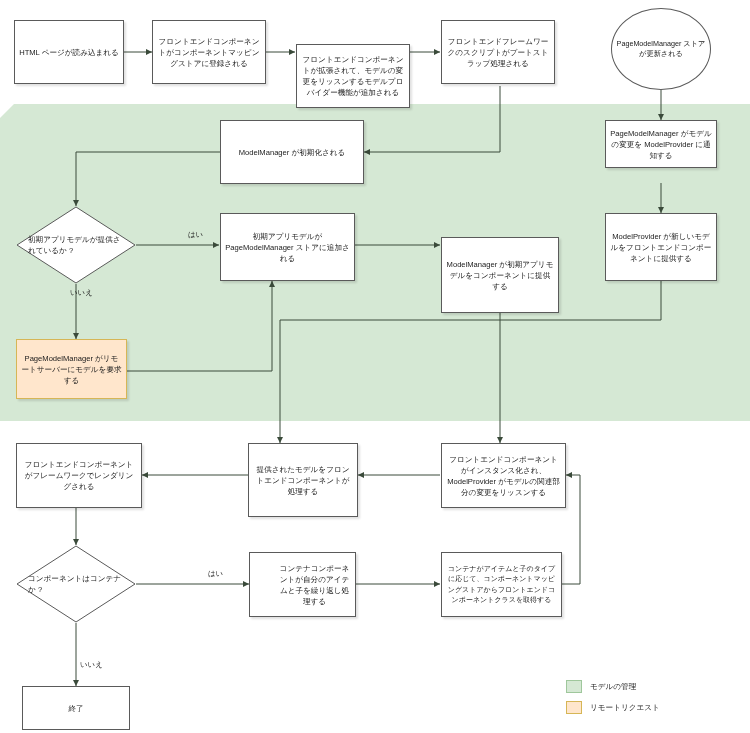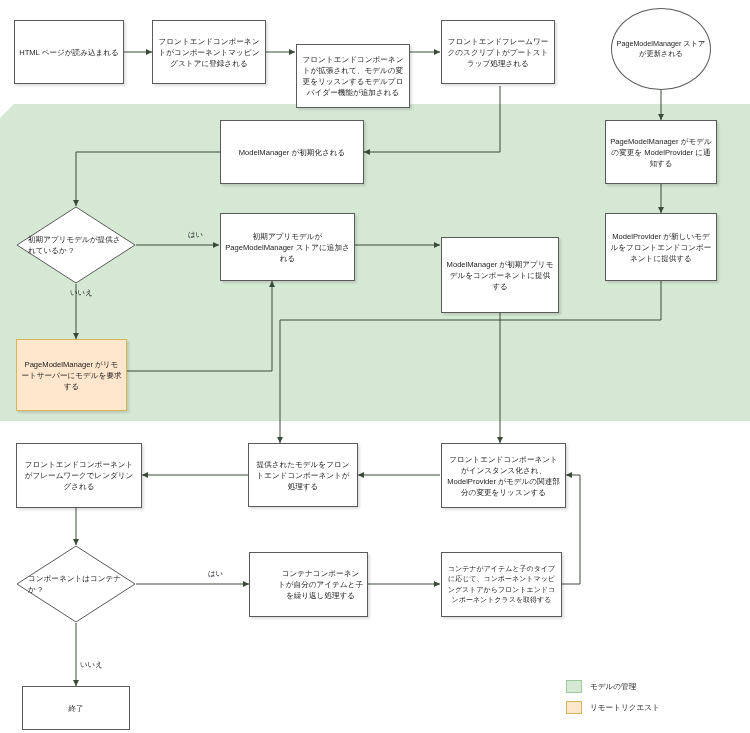--- a/index.html
+++ b/index.html
@@ -180,55 +180,55 @@
   <div class="node" style="left:152px; top:20px; width:114px; height:64px;">フロントエンドコンポーネントがコンポーネントマッピングストアに登録される</div>
 
   <div class="node" style="left:296px; top:20px; width:114px; height:64px;margin-top:24px;">フロントエンドコンポーネントが拡張されて、モデルの変更をリッスンするモデルプロバイダー機能が追加される</div>
 
   <div class="node circle" style="left:611px; top:8px; width:100px; height:82px; font-size:7.2px;">PageModelManager ストアが更新される</div>
 
   <div class="node" style="left:441px; top:20px; width:114px; height:64px;">フロントエンドフレームワークのスクリプトがブートストラップ処理される</div>
 
   <div class="node" style="left:220px; top:120px; width:144px; height:64px;">ModelManager が初期化される</div>
 
-  <div class="node" style="left:605px; top:120px; width:112px; height:64px;">PageModelManager がモデルの変更を ModelProvider に通知する</div>
+  <div class="node" style="left:605px; top:120px; width:112px; height:48px;">PageModelManager がモデルの変更を ModelProvider に通知する</div>
 
   <div class="diamond" style="left:16px; top:206px; width:120px; height:78px;">
     <span class="shape">
       <svg width="120" height="78" viewBox="0 0 120 78">
         <polygon points="60,1 119,39 60,77 1,39" fill="#ffffff" stroke="#5a5a5a" stroke-width="1"></polygon>
       </svg>
     </span>
     <span class="dlabel">初期アプリモデルが提供されているか ?</span>
   </div>
 
   <div class="node" style="left:220px; top:213px; width:135px; height:68px;">初期アプリモデルが PageModelManager ストアに追加される</div>
 
   <div class="node" style="left:441px; top:213px; width:118px; height:76px;margin-top:24px;">ModelManager が初期アプリモデルをコンポーネントに提供する</div>
 
   <div class="node" style="left:605px; top:213px; width:112px; height:68px;">ModelProvider が新しいモデルをフロントエンドコンポーネントに提供する</div>
 
-  <div class="node remote" style="left:16px; top:339px; width:111px; height:72px;">PageModelManager がリモートサーバーにモデルを要求する</div>
+  <div class="node remote" style="left:16px; top:339px; width:111px; height:60px;">PageModelManager がリモートサーバーにモデルを要求する</div>
 
   <div class="node" style="left:16px; top:443px; width:126px; height:65px;">フロントエンドコンポーネントがフレームワークでレンダリングされる</div>
 
-  <div class="node" style="left:248px; top:443px; width:110px; height:64px;">提供されたモデルをフロントエンドコンポーネントが処理する</div>
+  <div class="node" style="left:248px; top:443px; width:110px; height:74px;">提供されたモデルをフロントエンドコンポーネントが処理する</div>
 
   <div class="node" style="left:441px; top:443px; width:125px; height:65px;">フロントエンドコンポーネントがインスタンス化され、ModelProvider がモデルの関連部分の変更をリッスンする</div>
 
   <div class="diamond" style="left:16px; top:545px; width:120px; height:78px;">
     <span class="shape">
       <svg width="120" height="78" viewBox="0 0 120 78">
         <polygon points="60,1 119,39 60,77 1,39" fill="#ffffff" stroke="#5a5a5a" stroke-width="1"></polygon>
       </svg>
     </span>
     <span class="dlabel">コンポーネントはコンテナか ?</span>
   </div>
 
-  <div class="node" style="left:249px; top:552px; width:119px; height:65px;padding-left:28px;">コンテナコンポーネントが自分のアイテムと子を繰り返し処理する</div>
+  <div class="node" style="left:249px; top:552px; width:107px; height:65px;padding-left:28px;">コンテナコンポーネントが自分のアイテムと子を繰り返し処理する</div>
 
   <div class="node" style="left:441px; top:552px; width:121px; height:65px; font-size:7.0px;">コンテナがアイテムと子のタイプに応じて、コンポーネントマッピングストアからフロントエンドコンポーネントクラスを取得する</div>
 
   <div class="node terminator" style="left:22px; top:686px; width:108px; height:44px;">終了</div>
 
   <div class="edge-label" style="left:148px; top:230px;">はい</div>
   <div class="edge-label" style="left:30px; top:288px;">いいえ</div>
   <div class="edge-label" style="left:168px; top:569px;">はい</div>
   <div class="edge-label" style="left:40px; top:660px;">いいえ</div>
 

